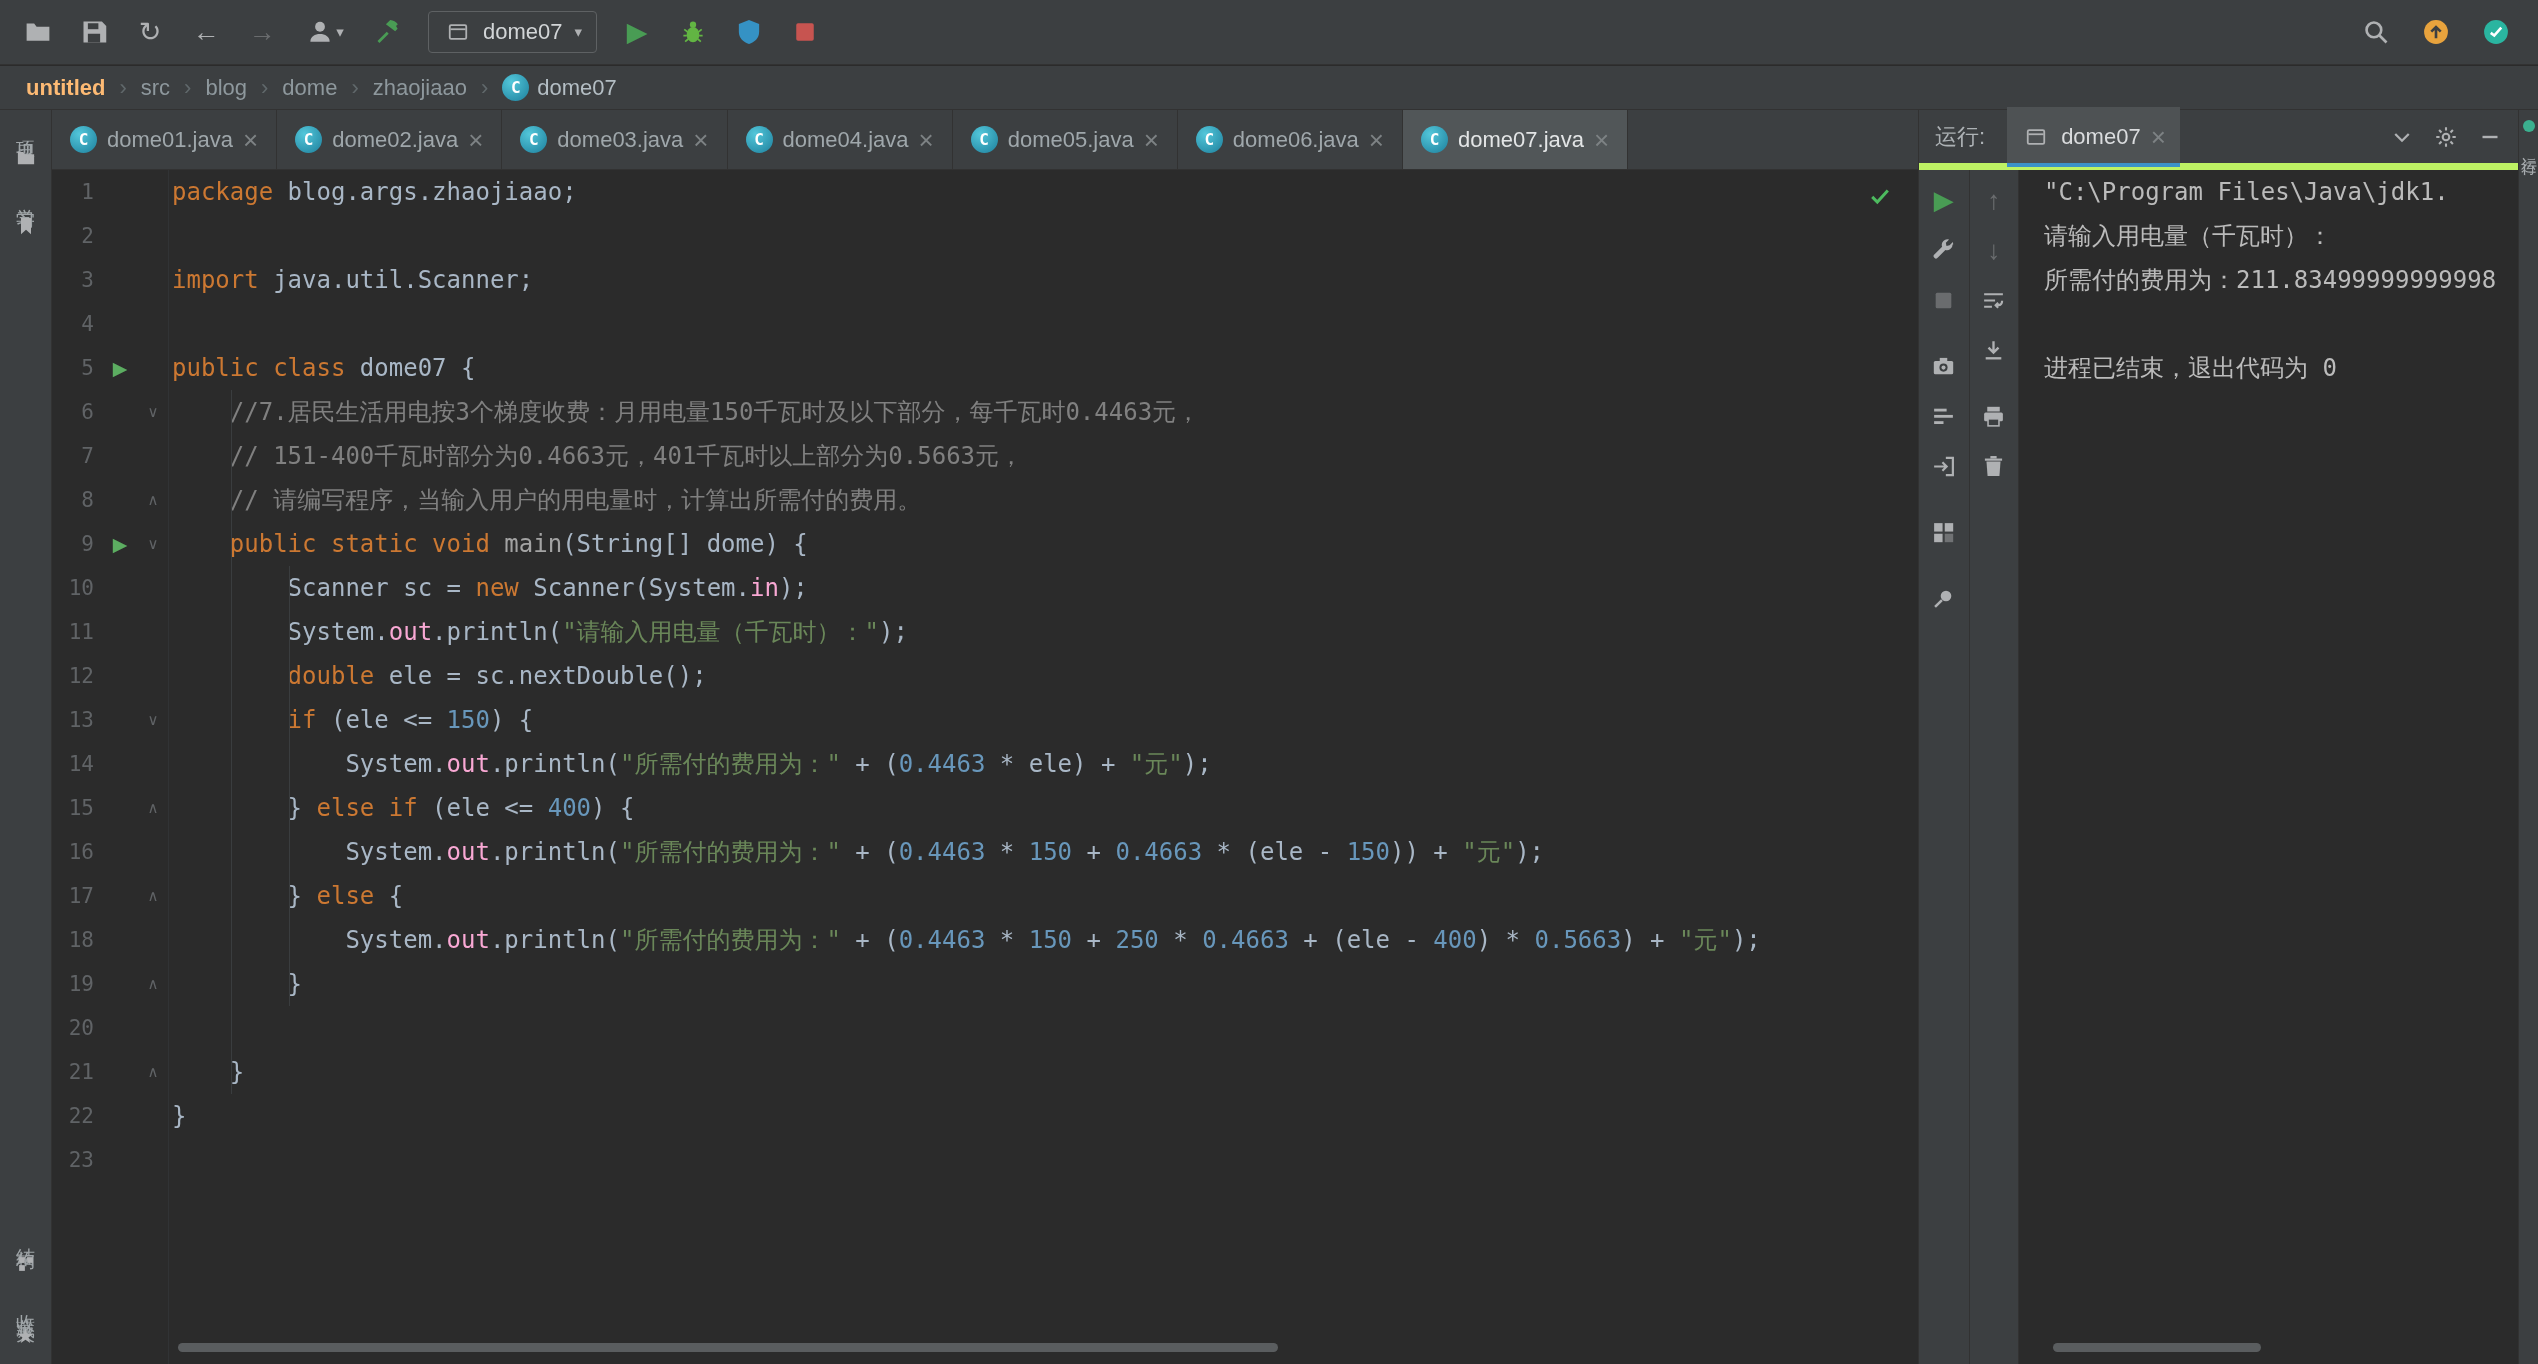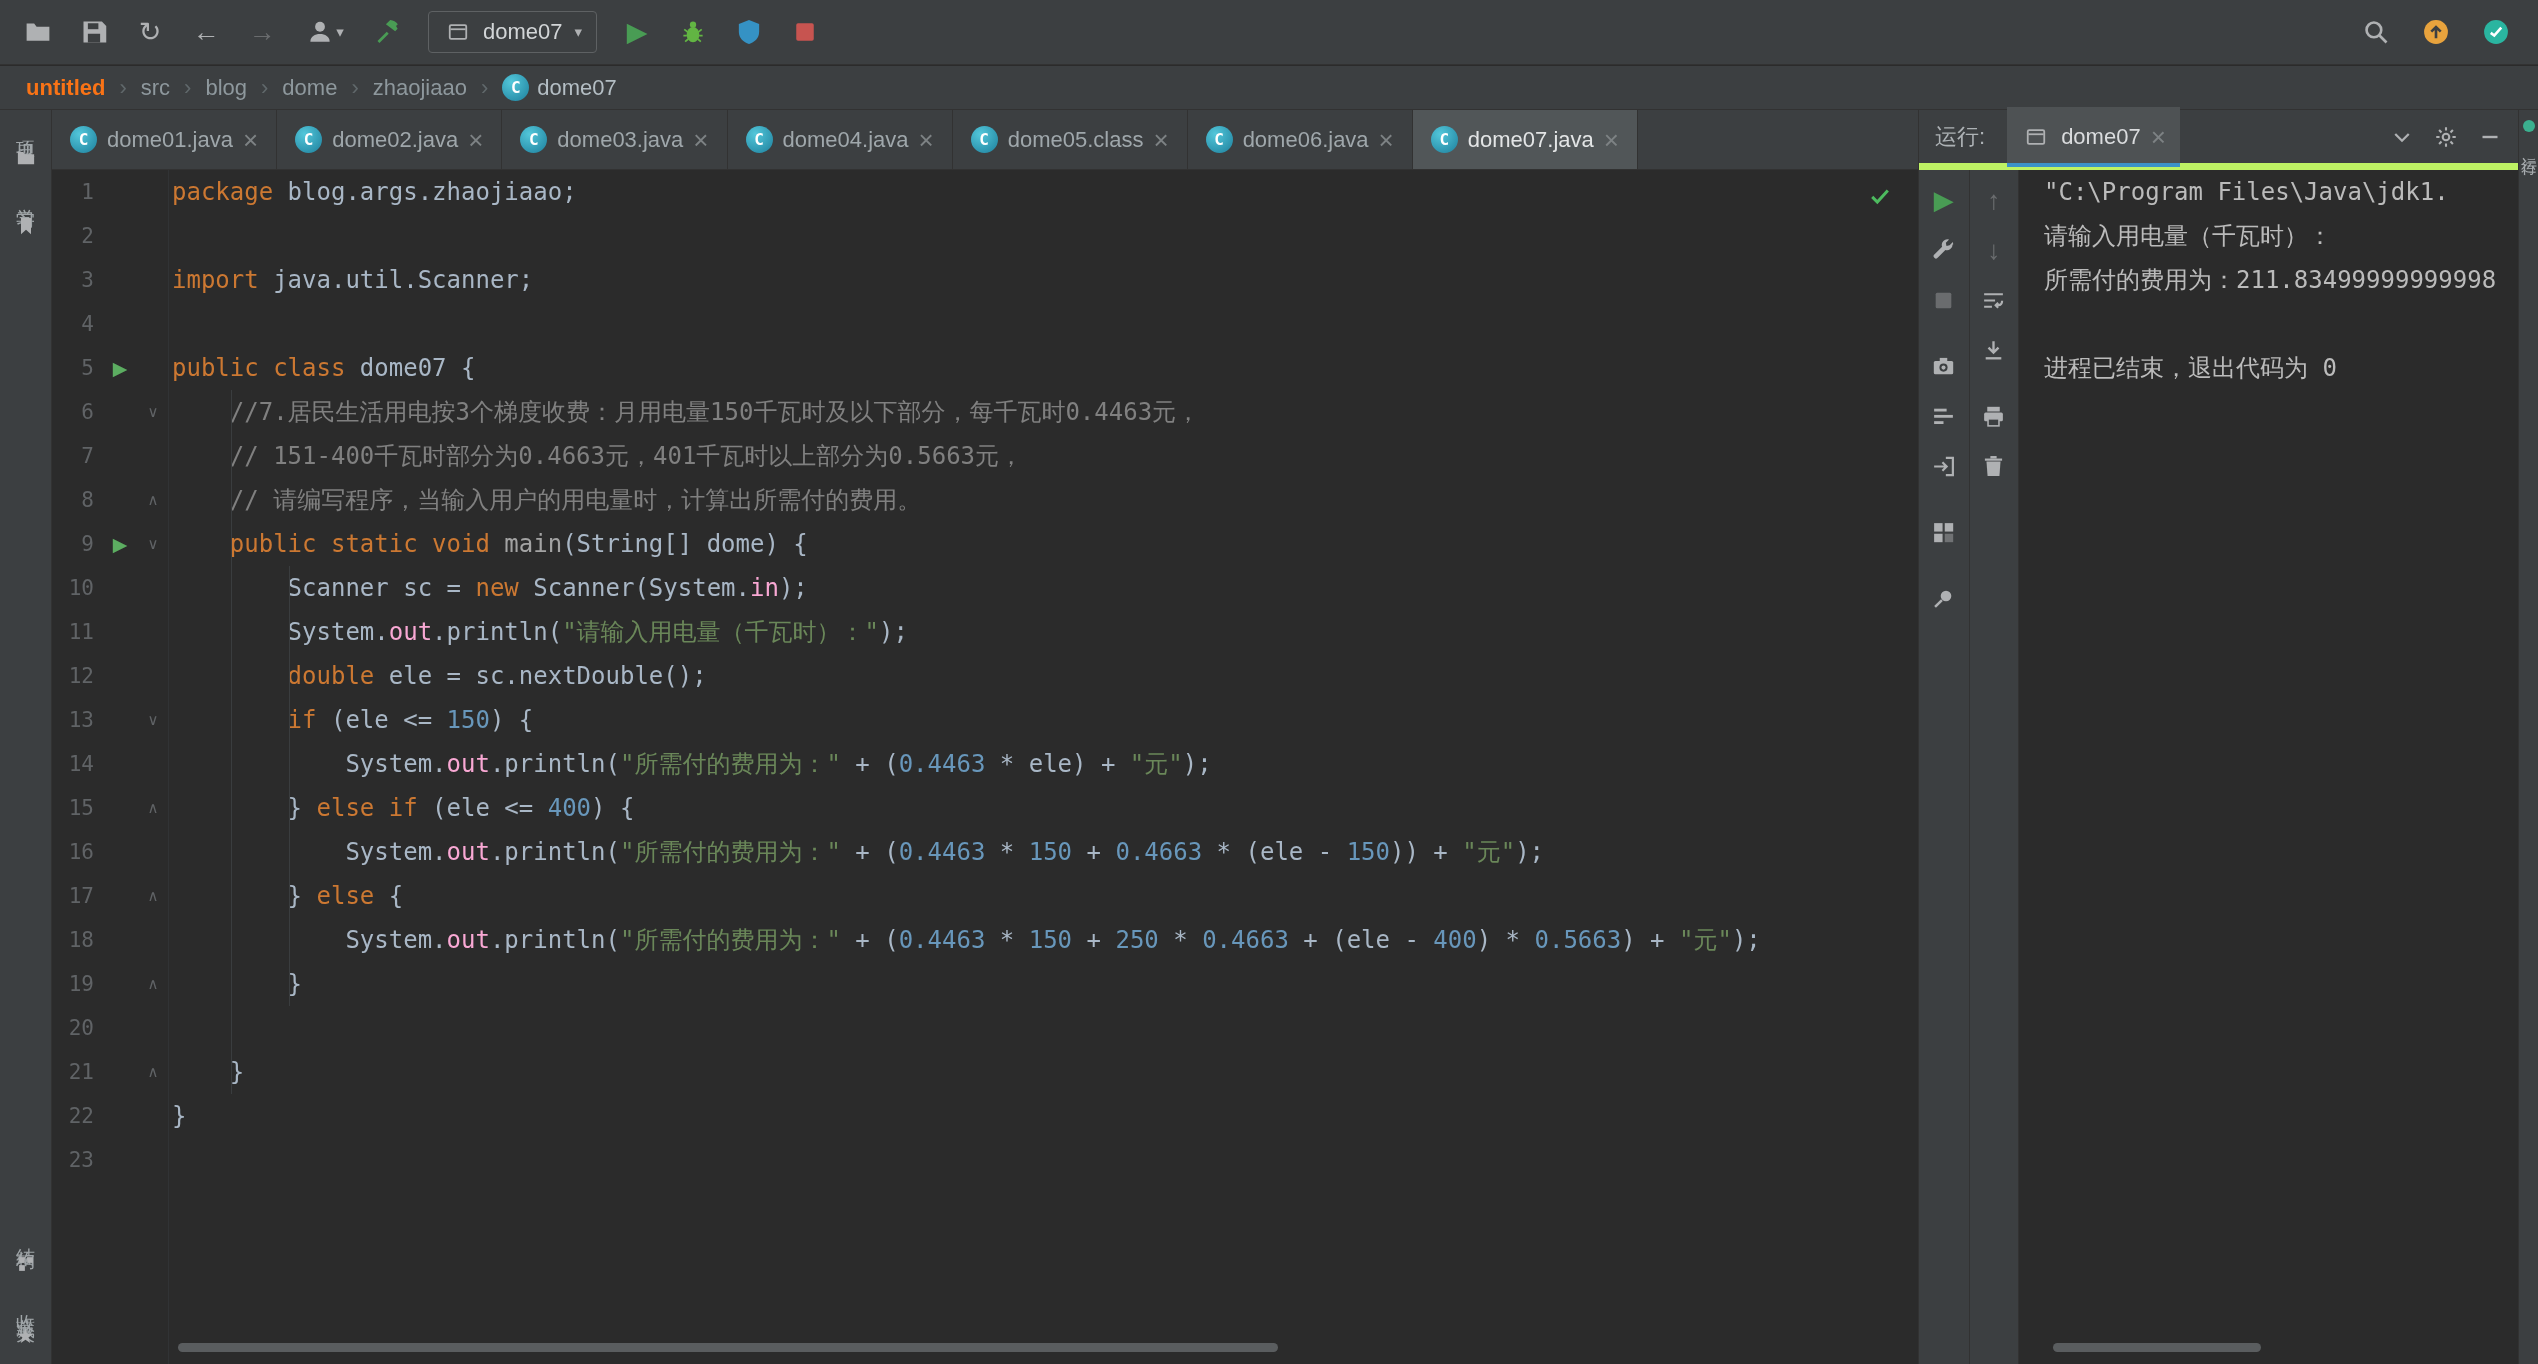--- a/index.html
+++ b/index.html
@@ -21,21 +21,21 @@
 .icon.gapped{margin-top:16px}
 .caret{font-size:15px;color:#afb1b3;margin-left:2px}
 .run-config{display:flex;align-items:center;gap:10px;height:42px;border:1px solid #5e6163;
   border-radius:4px;padding:0 14px;margin:0 18px;color:#d2d5d7;font-size:22px}
 
 
 .breadcrumbs{position:absolute;top:66px;left:0;right:0;height:44px;background:#3c3f41;
   border-bottom:1px solid #323232;display:flex;align-items:center;gap:14px;
   padding-left:26px;font-size:22px;color:#8e989d}
 .crumb{display:inline-flex;align-items:center;gap:8px}
-.crumb.first{color:#f97316;font-weight:bold}
+.crumb.first{color:#fdba74;font-weight:bold}
 .crumb.last{color:#b4bec4}
 .crumb-sep{color:#60686b}
 
 
 .activity-bar{position:absolute;left:0;top:110px;bottom:0;width:52px;background:#3c3f41;
   border-right:1px solid #323232;display:flex;flex-direction:column;align-items:center;
   padding:16px 0 12px}
 .ab-group{display:flex;flex-direction:column;align-items:center;gap:20px}
 .ab-group.bottom{margin-top:auto}
 .ab-item{display:flex;flex-direction:column;align-items:center;gap:8px}
@@ -275,21 +275,21 @@
           <span>dome03.java</span>
           <span class="tab-close">×</span>
         </div>
         <div class="tab">
           <span class="class-badge">C</span>
           <span>dome04.java</span>
           <span class="tab-close">×</span>
         </div>
         <div class="tab">
           <span class="class-badge">C</span>
-          <span>dome05.class</span>
+          <span>dome05.java</span>
           <span class="tab-close">×</span>
         </div>
         <div class="tab">
           <span class="class-badge">C</span>
           <span>dome06.java</span>
           <span class="tab-close">×</span>
         </div>
         <div class="tab active">
           <span class="class-badge">C</span>
           <span>dome07.java</span>

